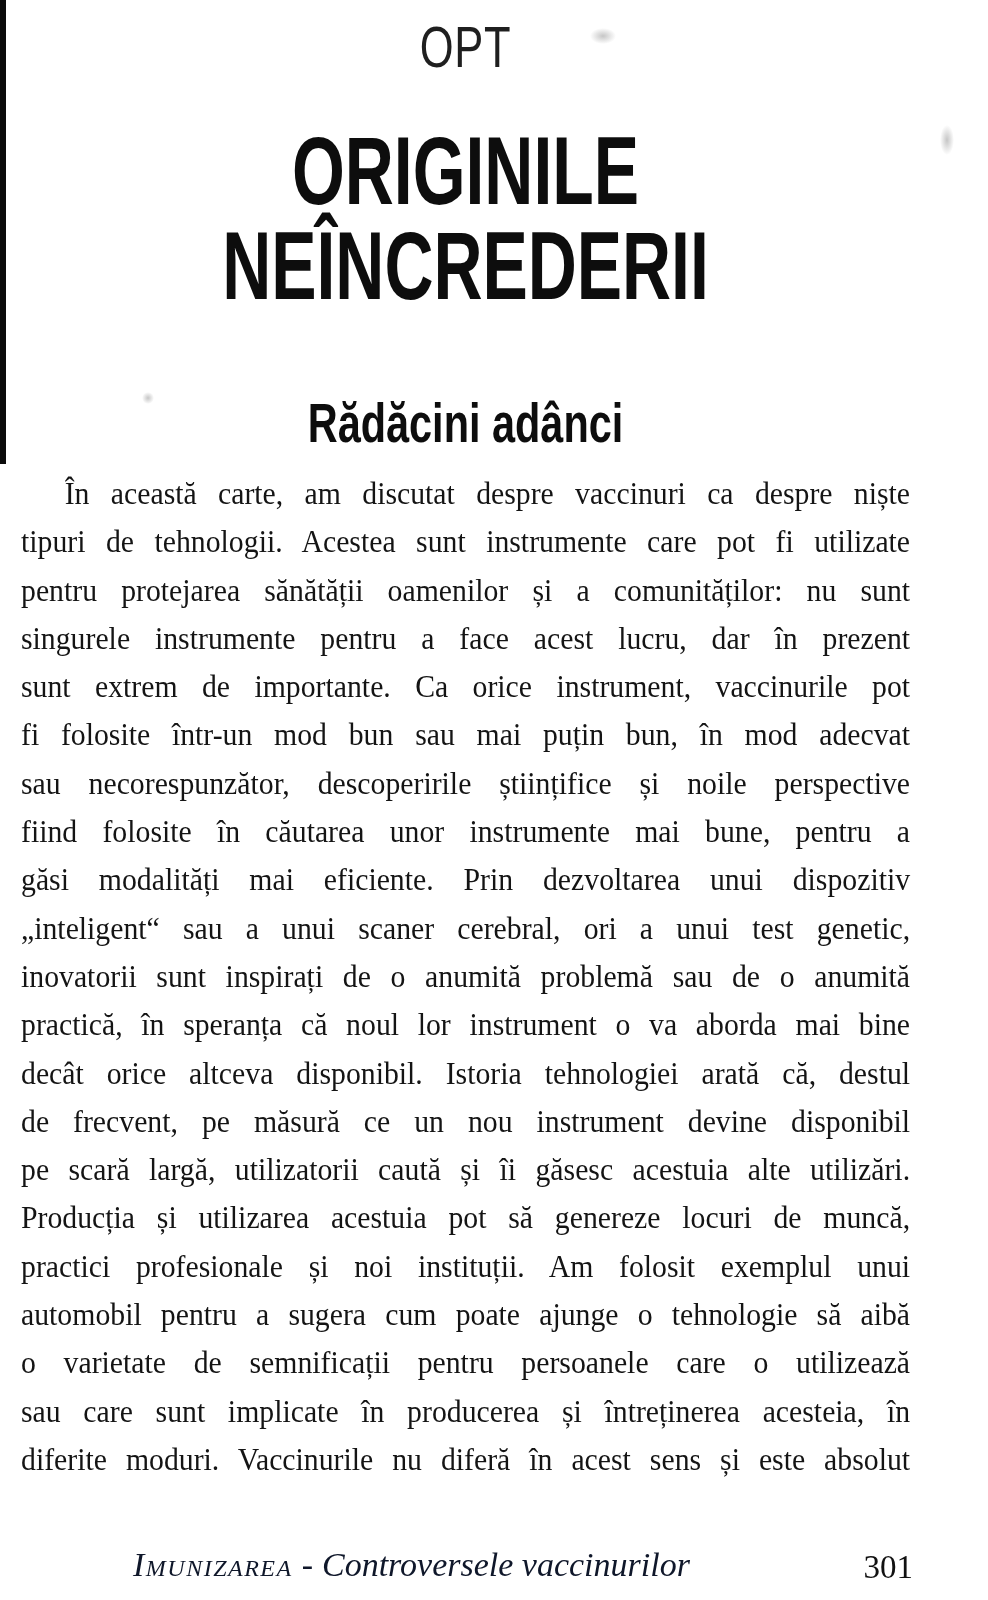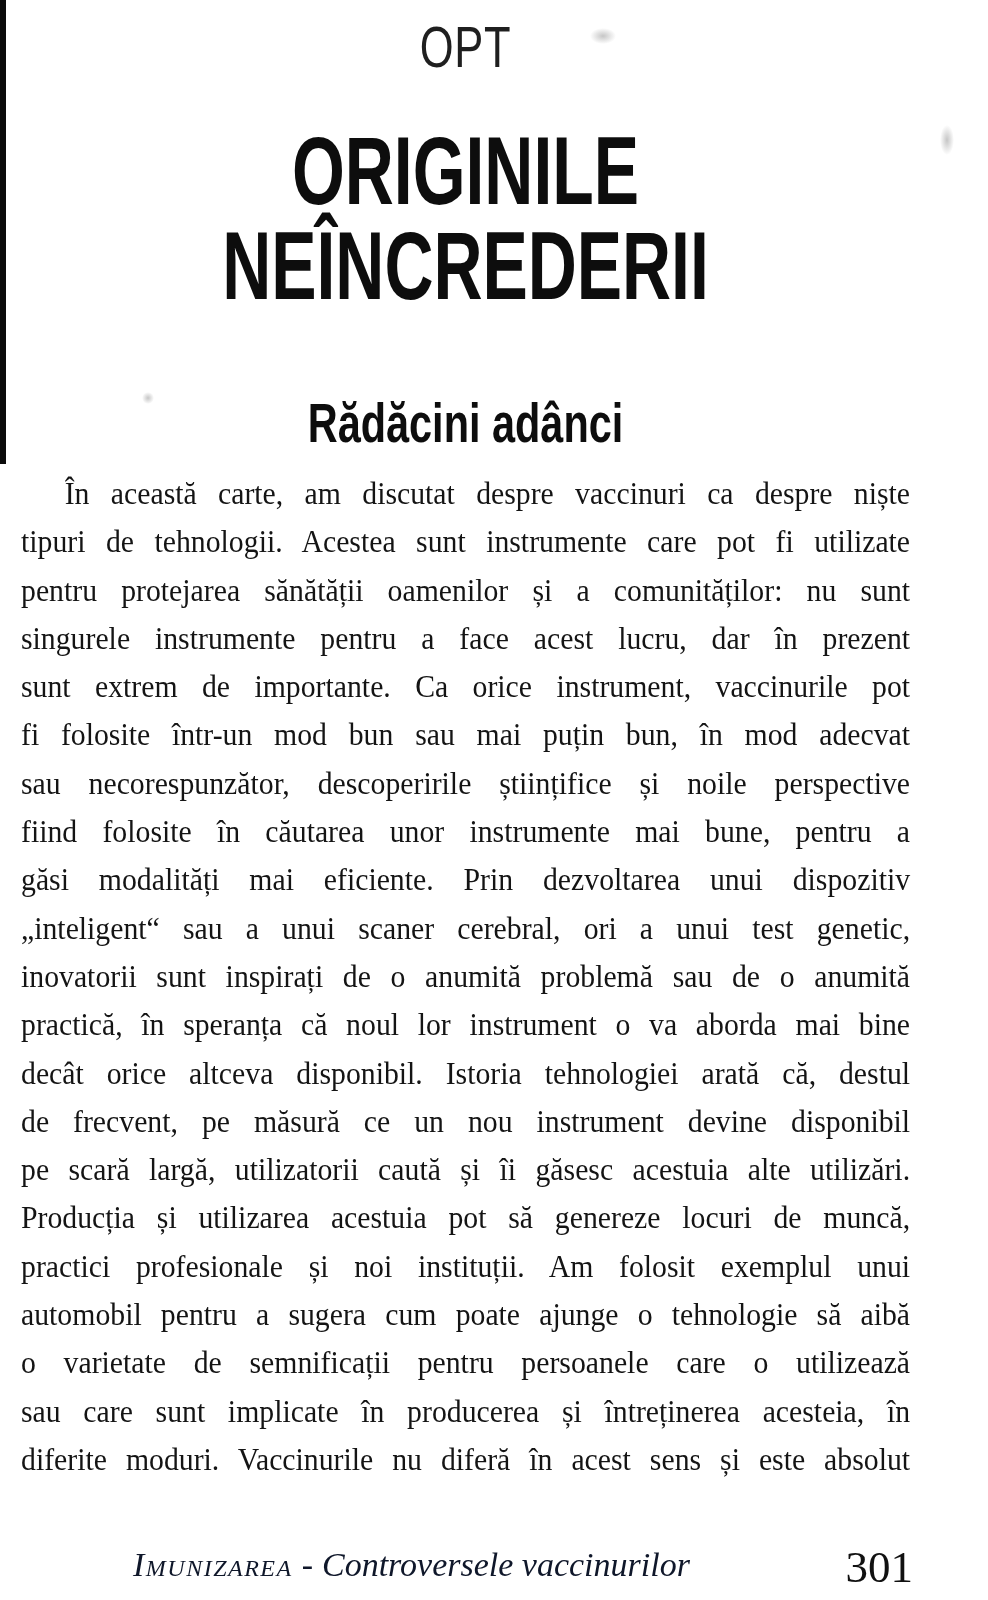--- a/index.html
+++ b/index.html
@@ -116,21 +116,21 @@
     font-variant: small-caps;
     letter-spacing: 1.5px;
   }
   .sep { margin: 0 9px; }
   .pagenum {
     position: absolute;
     top: 1547px;
     right: 75px;
     font-family: "Liberation Serif", "DejaVu Serif", serif;
     font-style: normal;
-    font-size: 45px;
+    font-size: 33px;
     line-height: 40px;
     color: #111111;
   }
 </style>
 </head>
 <body>
 
 <div class="page">
 
   <div class="scan-bar"></div>

